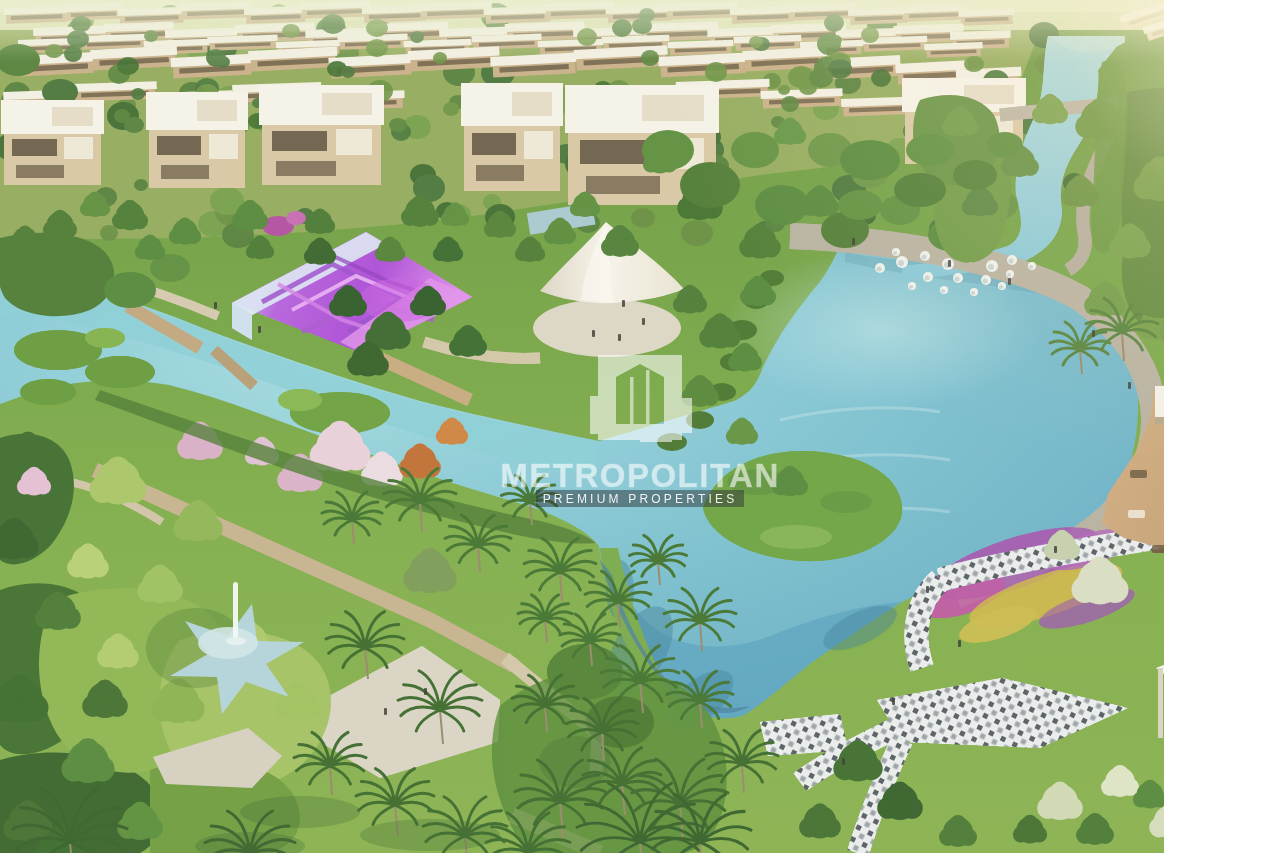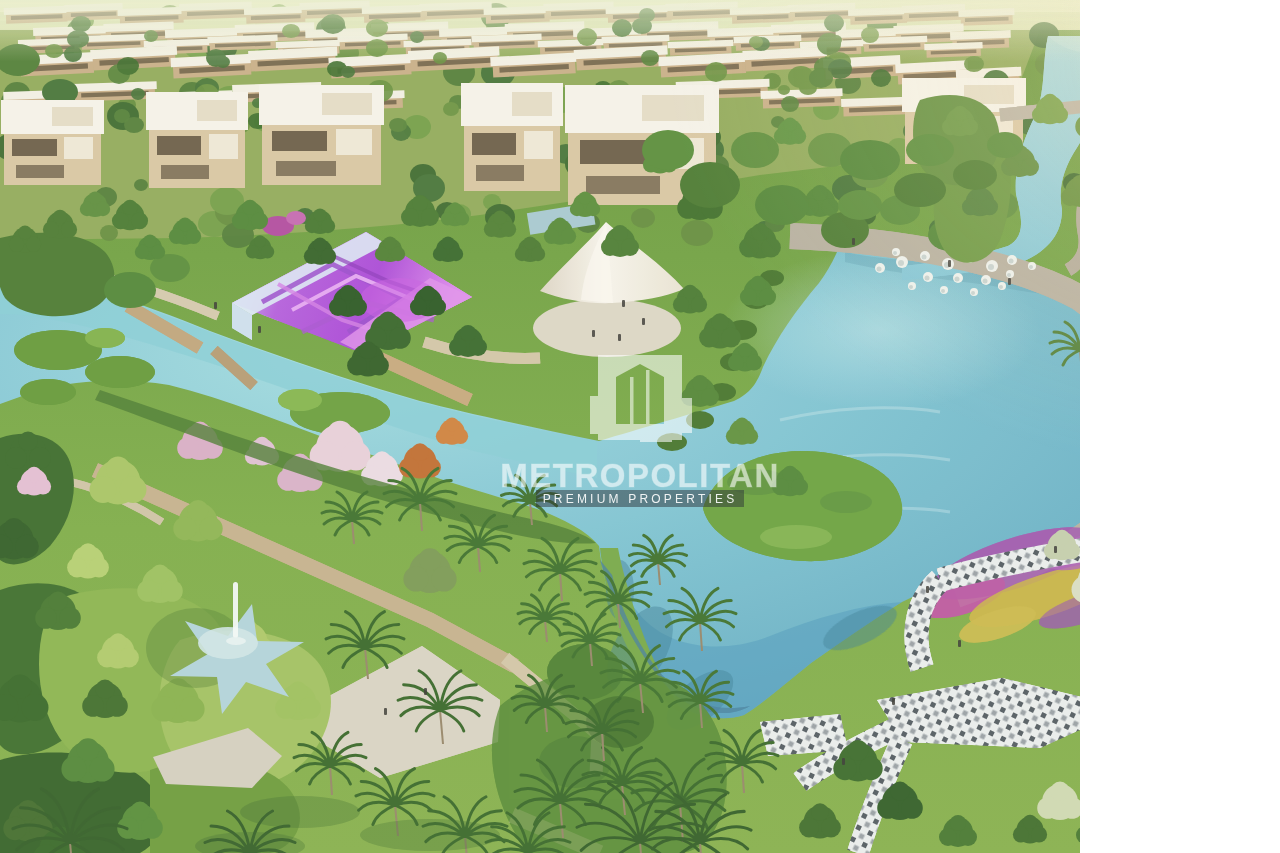--- a/index.html
+++ b/index.html
@@ -1,14 +1,14 @@
 <!DOCTYPE html>
 <html><head><meta charset="utf-8"><title>Aerial render</title>
 <style>html,body{margin:0;padding:0;background:#fff;font-family:"Liberation Sans",sans-serif;}
-#wrap{width:1080px;height:853px;overflow:hidden;position:relative;}</style>
+#wrap{width:1164px;height:853px;overflow:hidden;position:relative;}</style>
 </head><body>
 <div id="wrap">
 <svg width="1280" height="853" viewBox="0 0 1280 853" xmlns="http://www.w3.org/2000/svg">
 
 <defs>
 <linearGradient id="gGrass" x1="0" y1="0" x2="0" y2="1">
  <stop offset="0" stop-color="#6b963f"></stop>
  <stop offset="0.3" stop-color="#72a244"></stop>
  <stop offset="0.62" stop-color="#80ad4a"></stop>
  <stop offset="1" stop-color="#88b04e"></stop>

